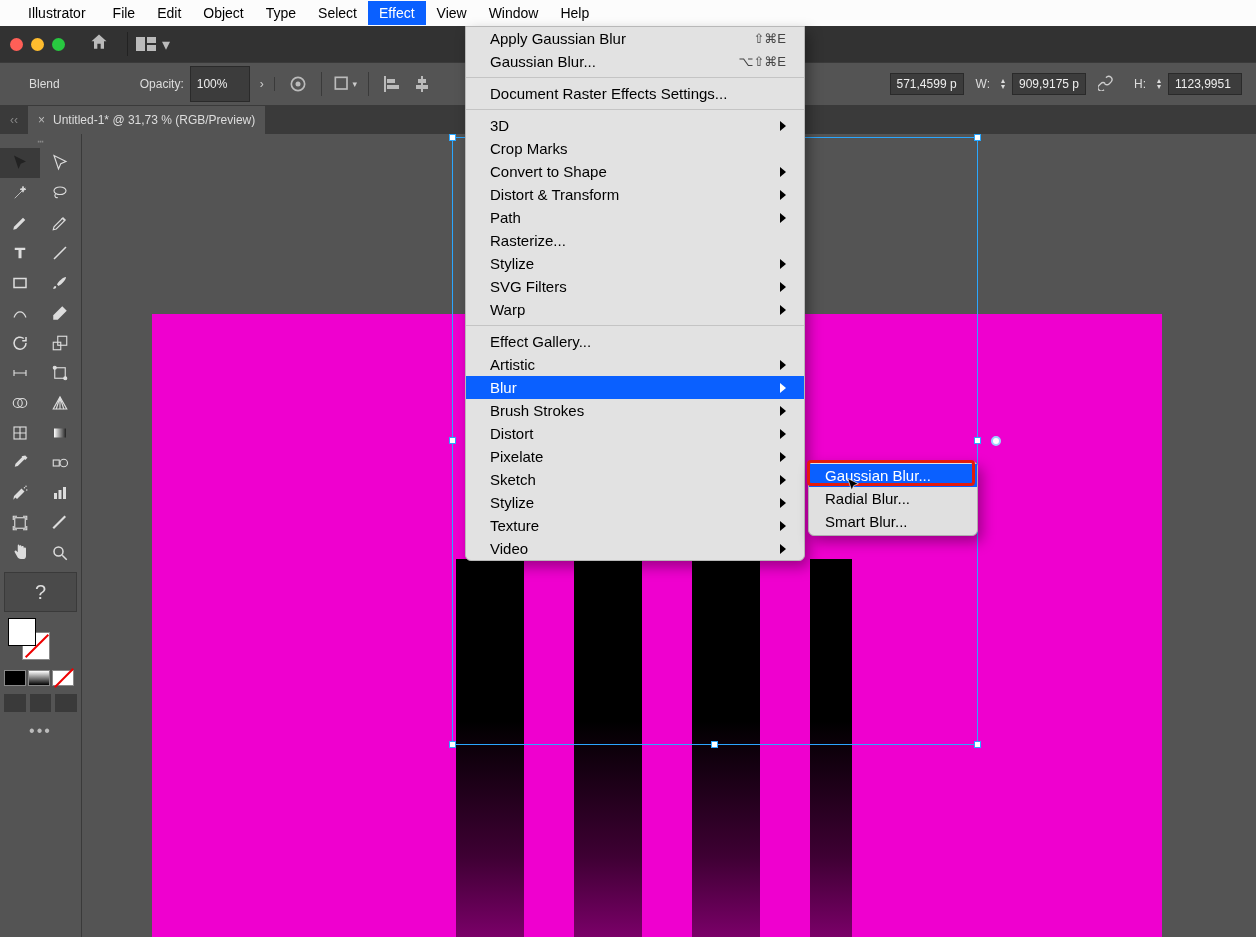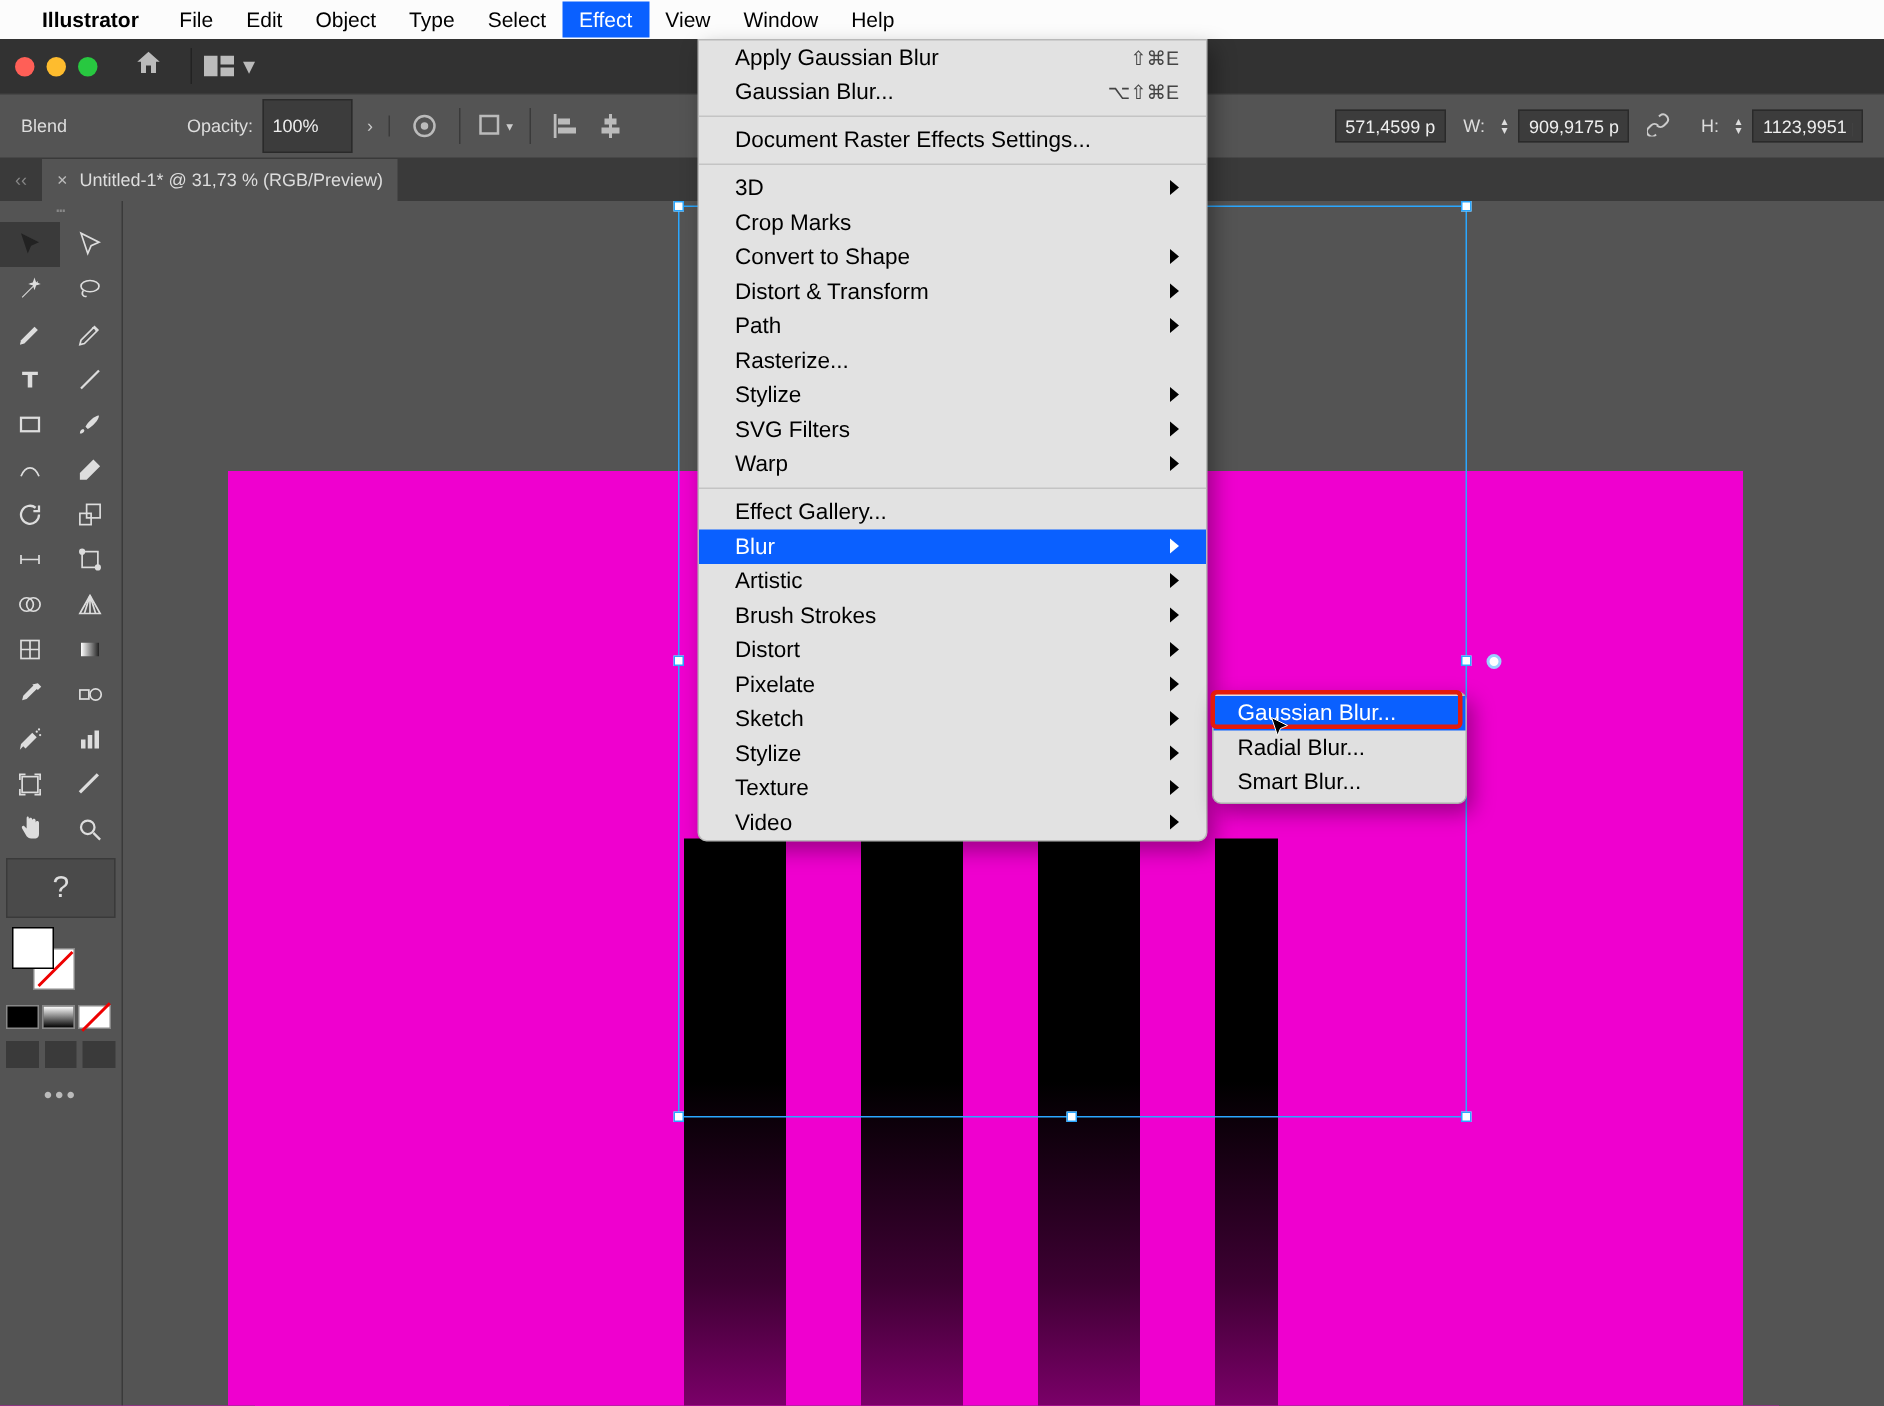--- a/index.html
+++ b/index.html
@@ -1,37 +1,37 @@
 <!DOCTYPE html>
 <html><head>
 <meta charset="utf-8">
 <style>
   * { margin: 0; padding: 0; box-sizing: border-box; font-family: -apple-system, BlinkMacSystemFont, "Helvetica Neue", sans-serif; }
   body { width: 1256px; height: 937px; background: #545454; overflow: hidden; position: relative; }
 
   
   .mac-menubar { height: 26px; background: #fcfcfc; display: flex; align-items: center; padding: 0 14px; font-size: 14px; color: #000; }
   .mac-menubar .apple { font-size: 16px; margin-right: 14px; }
-  .mac-menubar .appname { font-weight: 700; margin-right: 16px; }
+  .mac-menubar .appname { font-weight: 400; margin-right: 16px; }
   .mac-menubar .menuitem { padding: 4px 11px; cursor: default; }
   .mac-menubar .menuitem.active { background: #0a60ff; color: #fff; text-align: center; }
 
   
   .app-chrome { height: 36px; background: #323232; display: flex; align-items: center; padding: 0 10px; position: relative; }
   .traffic { display: flex; gap: 8px; margin-right: 14px; }
   .tl { width: 13px; height: 13px; border-radius: 50%; }
   .tl.red { background:#ff5f57;} .tl.yellow{background:#febc2e;} .tl.green{background:#28c840;}
   .home-icon { color:#bbb; margin: 0 10px; }
   .chrome-divider { width:1px; height:24px; background:#222; margin:0 8px;}
   .panel-layout-btn { color:#bbb; display:flex; align-items:center; gap:6px;}
   .app-title { position:absolute; left:50%; transform:translateX(-50%); color:#cfcfcf; font-size:14px; }
 
   
   .options-bar { height:44px; background:#545454; border-top:1px solid #3a3a3a; border-bottom:1px solid #3a3a3a; display:flex; align-items:center; color:#ddd; font-size:12px; }
-  .options-bar .lbl { margin-left:14px; }
+  .options-bar .lbl { margin-left:29px; }
   .options-bar .chev { color:#ccc; padding:0 10px; border-right:1px solid #3a3a3a; margin-right:8px; }
   .options-bar .iconbtn { width:30px; height:30px; display:flex; align-items:center; justify-content:center; color:#ccc; }
   .options-bar .sep { width:1px; height:24px; background:#3a3a3a; margin:0 8px; }
   .options-bar .transform { margin-left:auto; display:flex; align-items:center; gap:4px; }
   .options-bar .tlabel { margin:0 4px 0 8px; }
   .options-bar .stepper { display:flex; align-items:center; }
   .options-bar .stepper .arrows { display:flex; flex-direction:column; line-height:6px; font-size:8px; color:#ddd; padding:0 3px;}
   .options-bar input.tval { width:74px; height:22px; background:#3c3c3c; border:1px solid #2a2a2a; color:#eee; padding:0 6px; font-size:12px;}
   .link-icon { padding:0 8px; }
 
@@ -457,26 +457,26 @@
       <div class="row">
         <span>Warp</span>
         <span class="sub"><span class="tri"></span></span>
       </div>
     </div>
   <hr>
   <div id="ps-rows">
       <div class="row">
         <span>Effect Gallery...</span>
       </div>
+      <div class="row">
+        <span>Artistic</span>
+        <span class="sub"><span class="tri"></span></span>
+      </div>
       <div class="row highlight">
         <span>Blur</span>
-        <span class="sub"><span class="tri"></span></span>
-      </div>
-      <div class="row">
-        <span>Artistic</span>
         <span class="sub"><span class="tri"></span></span>
       </div>
       <div class="row">
         <span>Brush Strokes</span>
         <span class="sub"><span class="tri"></span></span>
       </div>
       <div class="row">
         <span>Distort</span>
         <span class="sub"><span class="tri"></span></span>
       </div>

